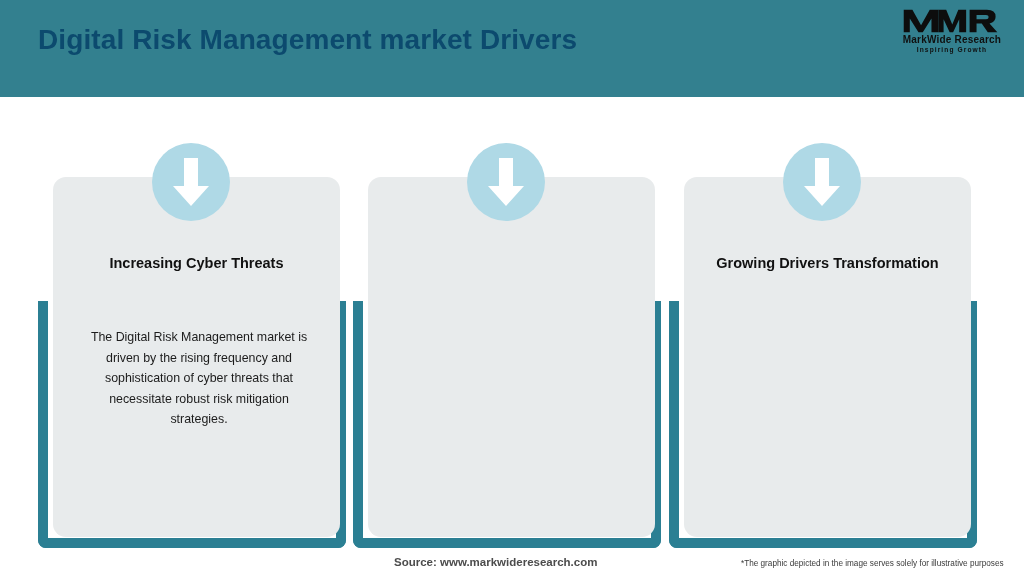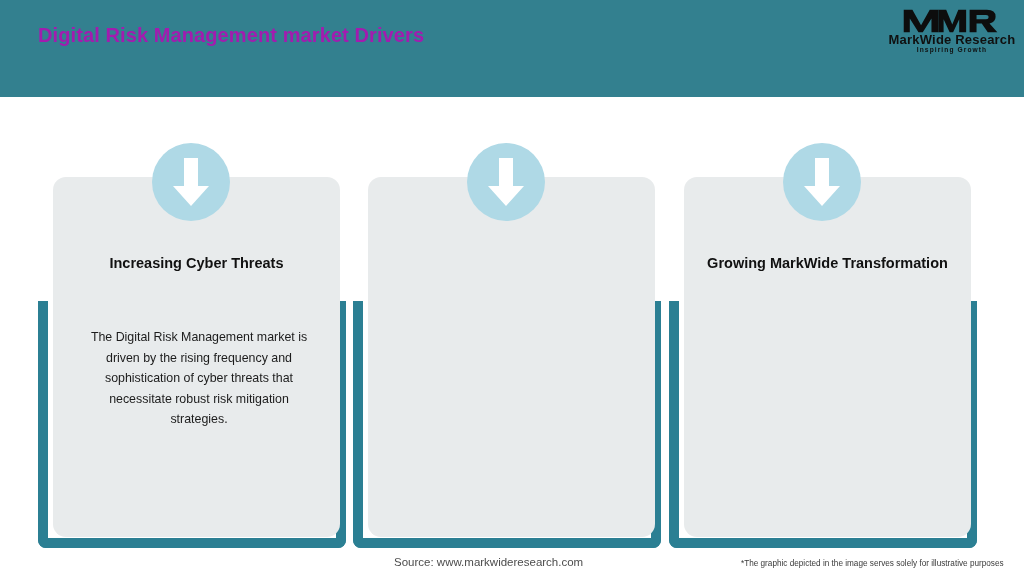--- a/index.html
+++ b/index.html
@@ -26,23 +26,23 @@
     top: 0;
     width: 1024px;
     height: 97px;
     background: #33808f;
   }
 
   .header-title {
     position: absolute;
     left: 38px;
     top: 24px;
-    font-size: 20px;
-    font-weight: bold;
-    color: #a21caf;
+    font-size: 28px;
+    font-weight: bold;
+    color: #0c4a6e;
     letter-spacing: 0.1px;
     white-space: nowrap;
   }
 
   
   .logo {
     position: absolute;
     right: 16px;
     top: 8px;
     width: 112px;
@@ -50,21 +50,21 @@
     display: flex;
     flex-direction: column;
     align-items: center;
     justify-content: flex-start;
   }
   .logo-mark {
     height: 26px;
     display: block;
   }
   .logo-name {
-    font-size: 13px;
+    font-size: 10px;
     font-weight: bold;
     color: #101010;
     letter-spacing: 0.2px;
     line-height: 11px;
     white-space: nowrap;
   }
   .logo-tag {
     font-size: 6.6px;
     font-weight: bold;
     color: #101010;
@@ -163,21 +163,21 @@
     line-height: 20.5px;
     text-align: center;
   }
 
   
   .footer-source {
     position: absolute;
     left: 394px;
     top: 556px;
     font-size: 11.5px;
-    font-weight: normal;
+    font-weight: bold;
     color: #4c4c4c;
     white-space: nowrap;
   }
 
   .footer-note {
     position: absolute;
     left: 741px;
     top: 559px;
     font-size: 8.2px;
     color: #3a3a3a;
@@ -232,21 +232,21 @@
 
     <div class="card-group g3">
       <div class="frame"></div>
       <div class="card"></div>
       <div class="badge">
         <svg width="44" height="52" viewBox="0 0 44 52">
           <path d="M15 2 L29 2 L29 30 L40 30 L22 50 L4 30 L15 30 Z" fill="#ffffff"></path>
         </svg>
       </div>
       <div class="card-inner">
-        <div class="card-title">Growing MarkWide Transformation</div>
+        <div class="card-title">Growing Drivers Transformation</div>
       </div>
     </div>
 
   </div>
 
   <div class="footer-source">Source: www.markwideresearch.com</div>
   <div class="footer-note">*The graphic depicted in the image serves solely for illustrative purposes</div>
 
 </div>
 

